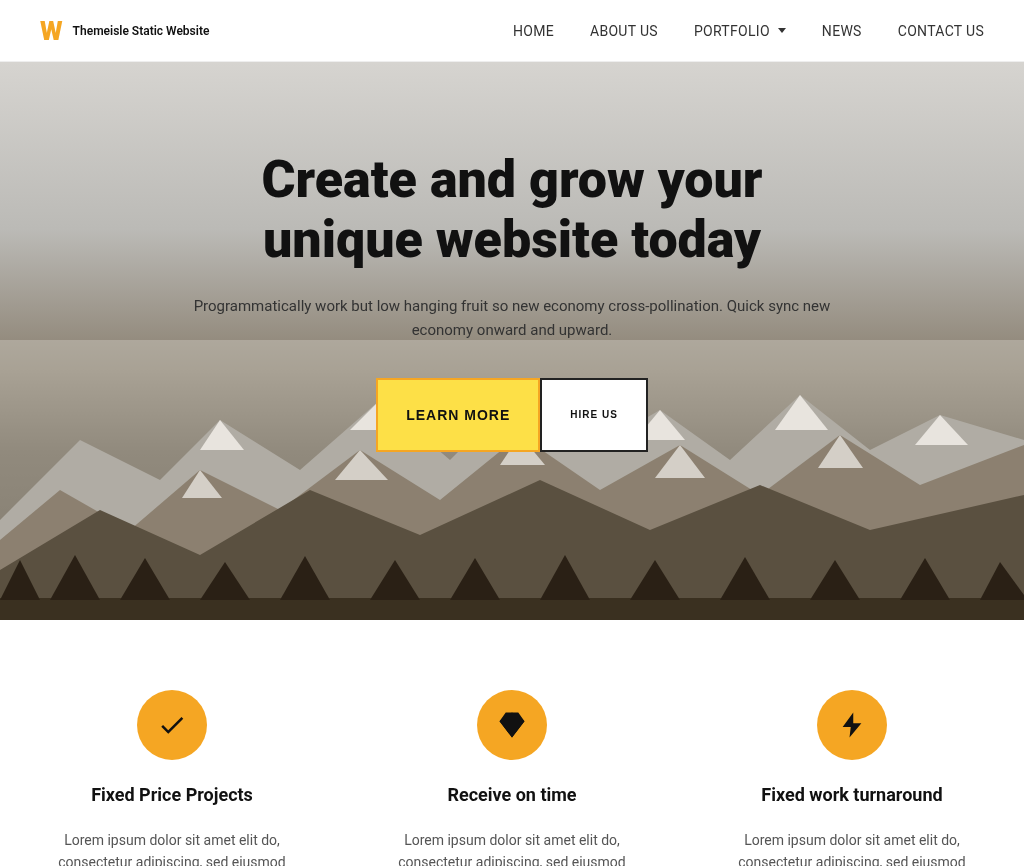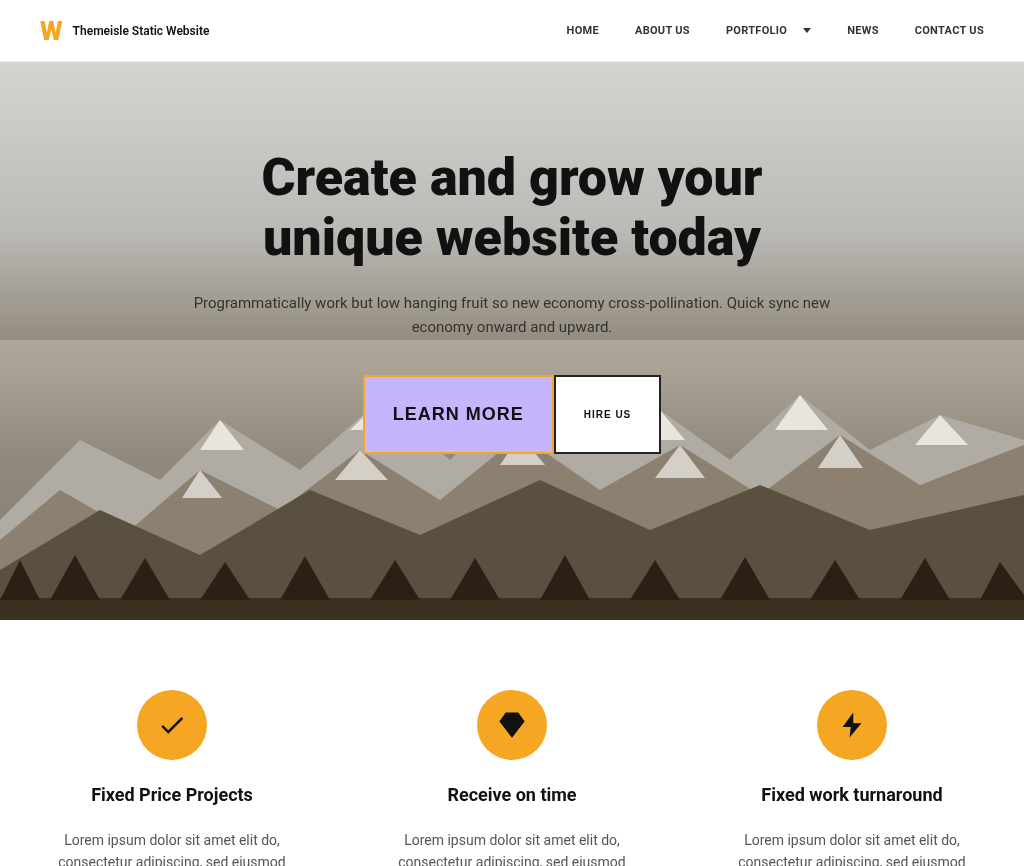--- a/index.html
+++ b/index.html
@@ -33,30 +33,30 @@
       font-weight: 600;
       color: #111;
     }
     nav {
       display: flex;
       align-items: center;
       gap: 36px;
     }
     nav a {
       text-decoration: none;
-      font-size: 11px;
-      font-weight: 700;
+      font-size: 14px;
+      font-weight: 400;
       color: #333;
       letter-spacing: 0.3px;
       cursor: pointer;
     }
     .nav-portfolio {
       display: flex;
       align-items: center;
-      gap: 16px;
+      gap: 8px;
     }
     .chevron-down {
       width: 0; height: 0;
       border-left: 4px solid transparent;
       border-right: 4px solid transparent;
       border-top: 5px solid #333;
       display: inline-block;
     }
 
     
@@ -104,25 +104,25 @@
       color: #333;
       line-height: 1.6;
       margin-bottom: 36px;
     }
     .hero-buttons {
       display: flex;
       gap: 0;
       justify-content: center;
     }
     .btn-primary {
-      background: #c4b5fd;
+      background: #fde047;
       color: #111;
       border: 2px solid #f5a623;
       padding: 27px 28px;
-      font-size: 18px;
+      font-size: 14px;
       font-weight: 700;
       letter-spacing: 1px;
       cursor: pointer;
       text-transform: uppercase;
     }
     .btn-secondary {
       background: #fff;
       color: #111;
       border: 2px solid #222;
       padding: 14px 28px;

